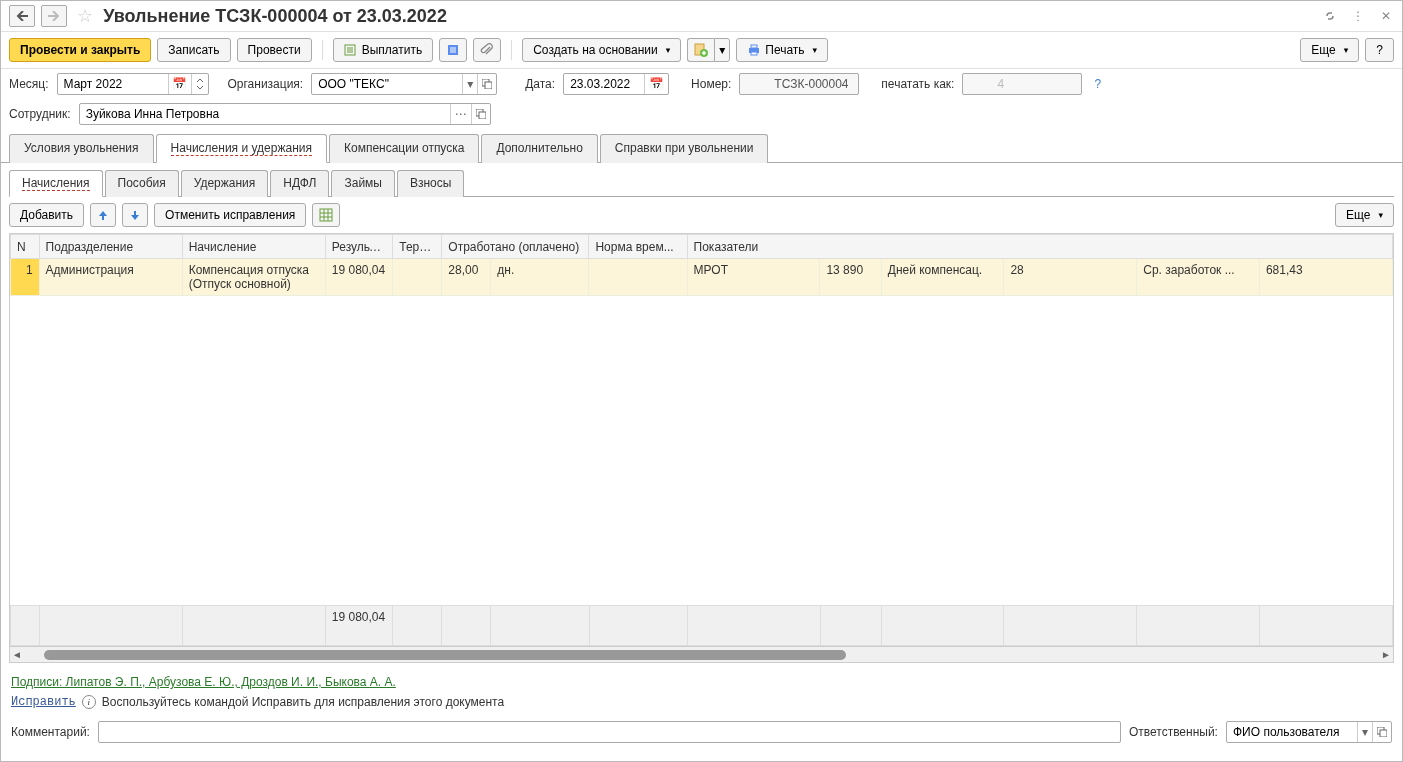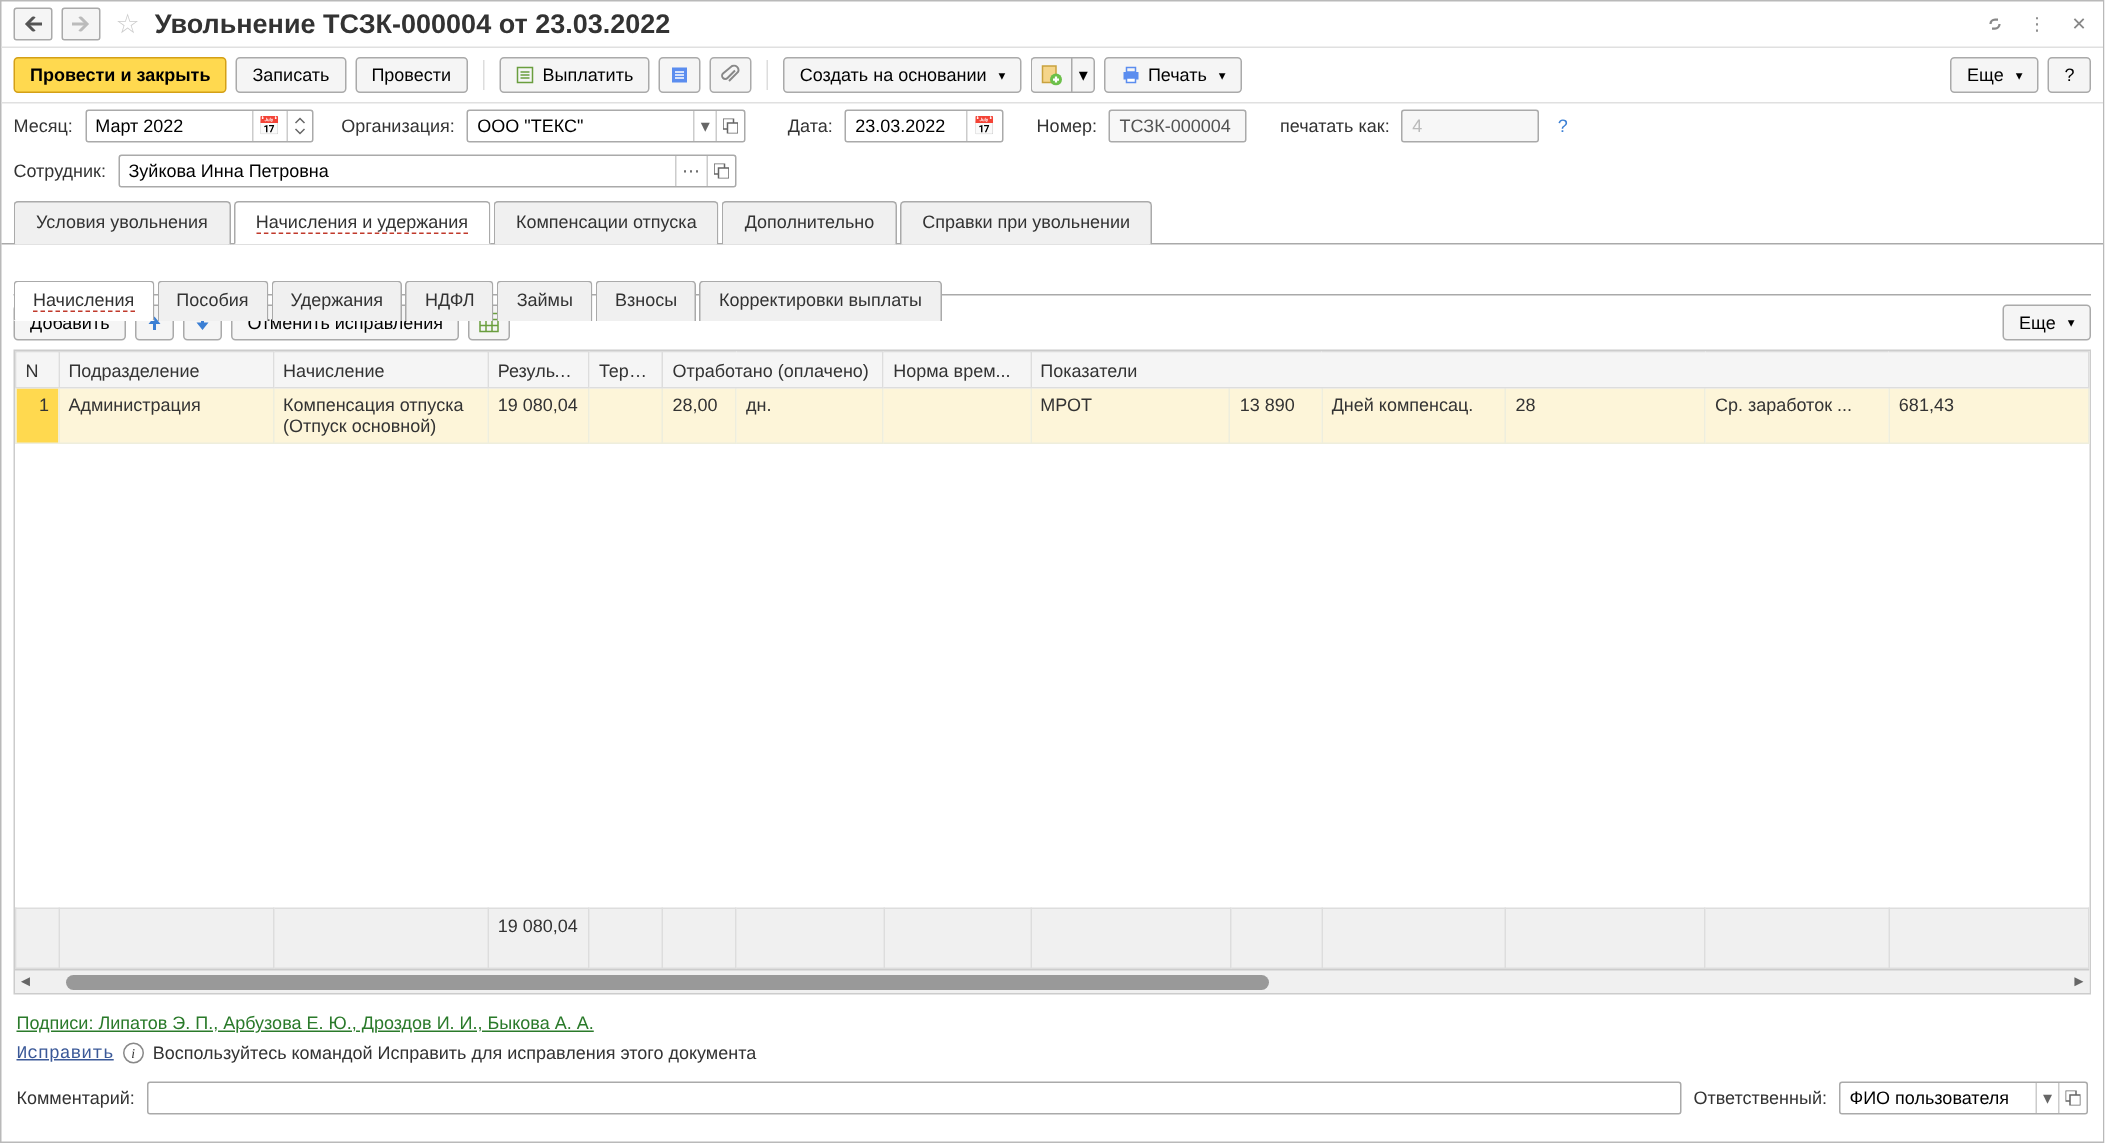--- a/index.html
+++ b/index.html
@@ -25,33 +25,33 @@
   .dropdown-arrow::after { content: "▾"; font-size: 9px; margin-left: 4px; }
   .spacer { flex: 1; }
   .sep { width: 1px; height: 20px; background: #ddd; margin: 0 4px; }
   
   
   .form-row { display: flex; align-items: center; padding: 4px 8px; gap: 8px; flex-wrap: wrap; }
   .label { font-size: 12px; }
   .input-wrap { display: flex; align-items: center; border: 1px solid #aaa; background: #fff; height: 22px; border-radius: 2px; }
   .input-wrap input { border: none; outline: none; padding: 2px 6px; font-size: 12px; background: transparent; }
   .input-wrap .input-btn { padding: 0 4px; border-left: 1px solid #ccc; height: 100%; display: flex; align-items: center; cursor: pointer; color: #666; }
-  .input-disabled { background: #f7f7f7; color: #888; }
+  .input-disabled { background: #f7f7f7; color: #888; padding-left: 28px; }
   .help-icon { color: #3b7fd4; cursor: pointer; margin-left: 4px; }
   
   
   .tabs { display: flex; border-bottom: 1px solid #aaa; padding-left: 8px; margin-top: 4px; }
   .tab { padding: 6px 14px; border: 1px solid #aaa; border-bottom: none; margin-right: 2px; background: #f0f0f0; cursor: pointer; border-radius: 3px 3px 0 0; position: relative; top: 1px; }
   .tab.active { background: #fff; border-bottom: 1px solid #fff; }
   .tab.active .tab-underline { border-bottom: 1px dashed #c0392b; display: inline-block; }
   
   
   .sub-panel { border: none; margin: 6px 8px; }
   .sub-tabs { display: flex; border-bottom: 1px solid #aaa; }
-  .sub-tab { padding: 5px 12px; border: 1px solid #aaa; border-bottom: none; margin-right: 2px; background: #f0f0f0; cursor: pointer; border-radius: 3px 3px 0 0; position: relative; top: 18px; font-size: 12px; }
+  .sub-tab { padding: 5px 12px; border: 1px solid #aaa; border-bottom: none; margin-right: 2px; background: #f0f0f0; cursor: pointer; border-radius: 3px 3px 0 0; position: relative; top: 1px; font-size: 12px; }
   .sub-tab.active { background: #fff; border-bottom: 1px solid #fff; }
   .sub-tab.active .tab-underline { border-bottom: 1px dashed #c0392b; display: inline-block; }
   
   
   .sub-toolbar { display: flex; padding: 6px 0; gap: 6px; align-items: center; }
   
   
   .table-wrap { border: 1px solid #ccc; height: 430px; overflow: auto; position: relative; }
   .data-table { width: 100%; border-collapse: collapse; table-layout: fixed; }
   .data-table th { background: #f5f5f5; border: 1px solid #ddd; padding: 4px 6px; text-align: left; font-weight: normal; font-size: 12px; height: 24px; overflow: hidden; white-space: nowrap; text-overflow: ellipsis; }
@@ -226,21 +226,20 @@
 
   <div class="sub-panel">
 
     <div class="sub-tabs">
       <div class="sub-tab active"><span class="tab-underline">Начисления</span></div>
       <div class="sub-tab"><span>Пособия</span></div>
       <div class="sub-tab"><span>Удержания</span></div>
       <div class="sub-tab"><span>НДФЛ</span></div>
       <div class="sub-tab"><span>Займы</span></div>
       <div class="sub-tab"><span>Взносы</span></div>
-      <div class="sub-tab"><span>Корректировки выплаты</span></div>
     </div>
 
     <div class="sub-toolbar">
       <button class="btn">Добавить</button>
       <button class="btn icon-only">
         <svg width="12" height="12">
             <path d="M6 2 L2 7 L5 7 L5 11 L7 11 L7 7 L10 7 Z" fill="#3b7fd4"></path>
           </svg>
       </button>
       <button class="btn icon-only">

